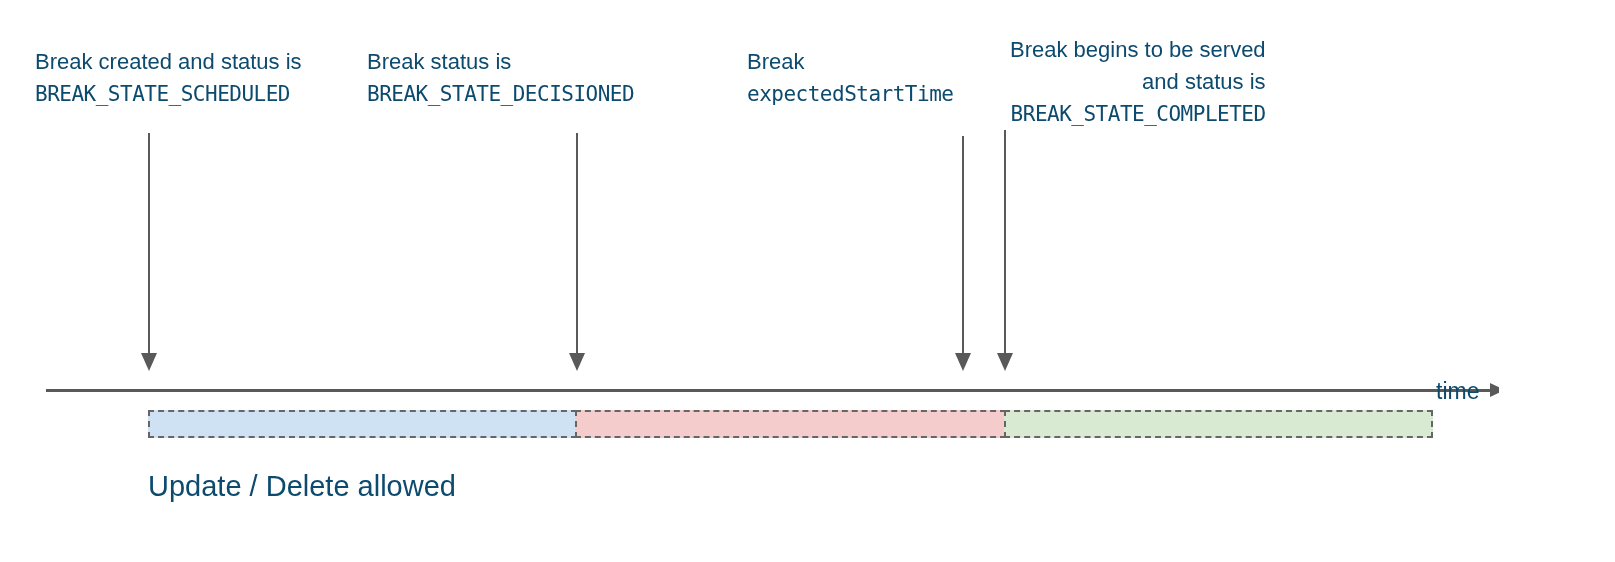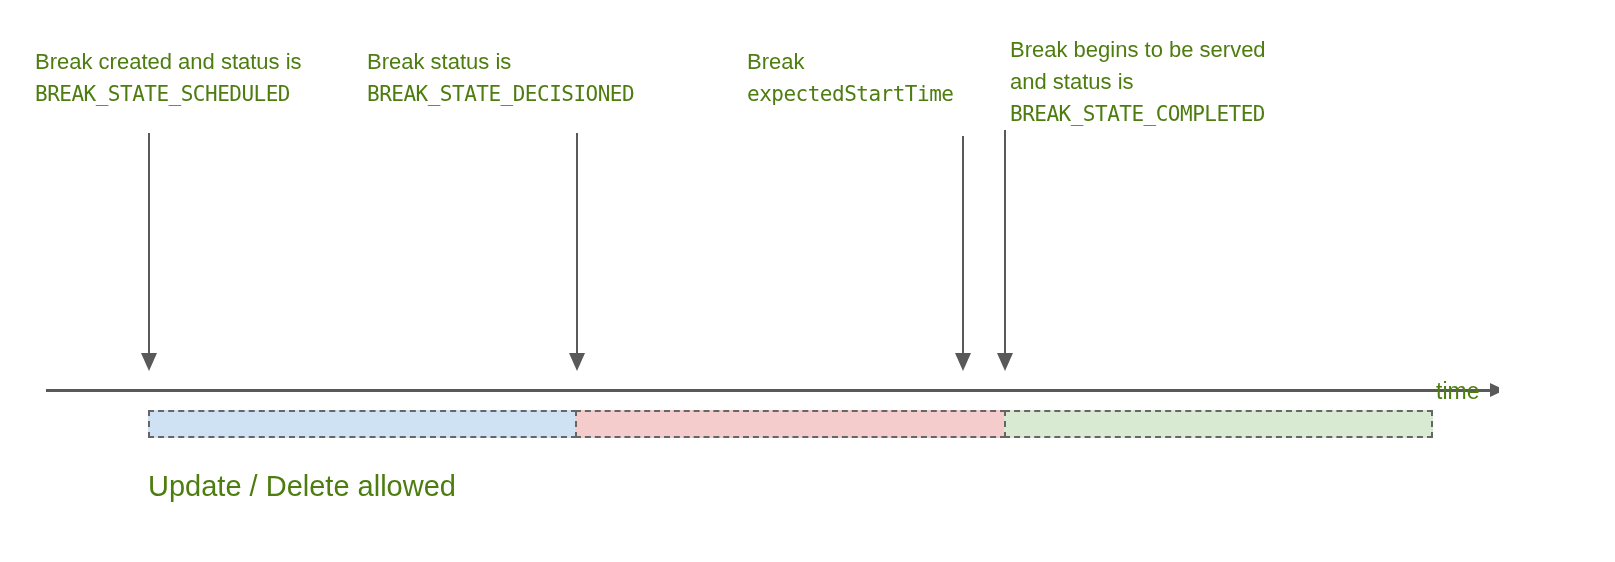--- a/index.html
+++ b/index.html
@@ -7,21 +7,21 @@
     padding: 0;
     background: #ffffff;
   }
   .canvas {
     position: relative;
     width: 1499px;
     height: 562px;
     background: #ffffff;
     overflow: hidden;
     font-family: "Liberation Sans", sans-serif;
-    color: #4d7c0f;
+    color: #0c4a6e;
   }
   
   .annotation {
     position: absolute;
     font-size: 22px;
     line-height: 32px;
     white-space: nowrap;
   }
   .annotation .code {
     font-family: "DejaVu Sans Mono", monospace;
@@ -106,21 +106,21 @@
   <div class="annotation" style="left:747px; top:46px;">
     <div>Break</div>
     <div class="code">expectedStartTime</div>
   </div>
 
   <div class="annotation" style="left:367px; top:46px;">
     <div>Break status is</div>
     <div class="code">BREAK_STATE_DECISIONED</div>
   </div>
 
-  <div class="annotation" style="left:1010px; top:34px;">
+  <div class="annotation" style="left:1010px; top:34px;text-align:right;">
     <div>Break begins to be served</div>
     <div>and status is</div>
     <div class="code">BREAK_STATE_COMPLETED</div>
   </div>
 
   <div class="v-arrow" style="left:141px; top:133px; height:238px;">
     <div class="shaft"></div>
     <div class="head"></div>
   </div>
 

